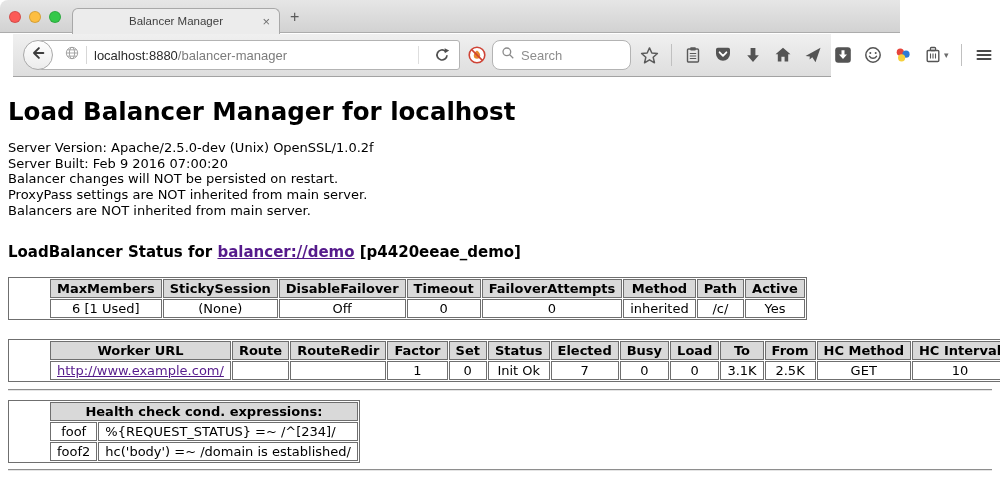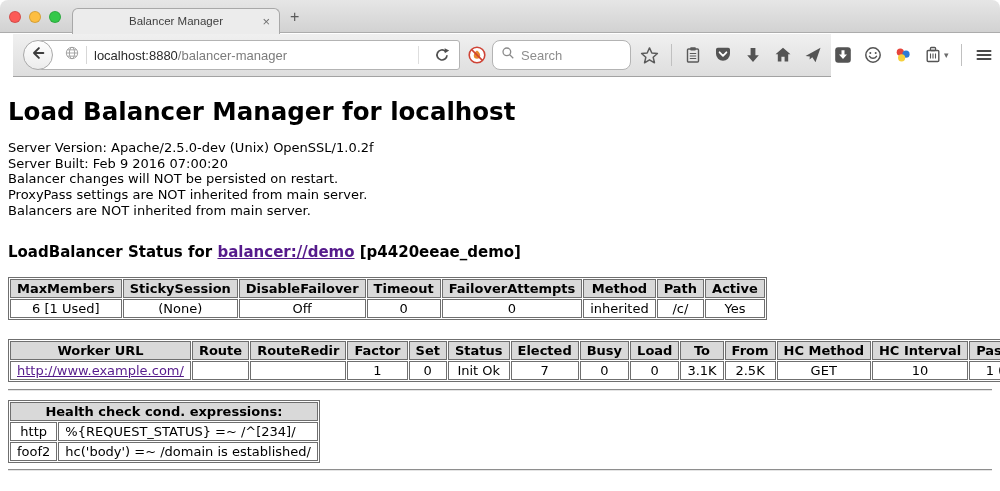--- a/index.html
+++ b/index.html
@@ -2,21 +2,21 @@
 <html><head>
 <meta charset="utf-8">
 <style>
   * { box-sizing: border-box; margin: 0; padding: 0; }
   html, body { width: 1000px; height: 491px; background: #fff; }
   body { font-family: "Liberation Sans", sans-serif; position: relative; overflow: hidden; }
 
   .window { position: absolute; inset: 0; border-radius: 8px 8px 0 0; overflow: hidden; background: #fff; }
 
   
-  .titlebar { position: absolute; top: 0; left: 0; width: 1000px; height: 33px;
+  .titlebar { position: absolute; top: 0; left: 0; width: 900px; height: 33px;
     background: linear-gradient(#e6e6e6, #d2d2d2); border-bottom: 1px solid #acacac; }
   .traffic { position: absolute; top: 11px; left: 9px; display: flex; gap: 8px; }
   .light { width: 12px; height: 12px; border-radius: 50%; border: 0.5px solid rgba(0,0,0,.15); }
   .light.red { background: #fc5b57; } .light.yellow { background: #fdbe41; } .light.green { background: #34c84a; }
 
   .tab { position: absolute; left: 72px; top: 8px; width: 208px; height: 26px;
     background: #ececec; border: 1px solid #a8a8a8; border-bottom: none;
     border-radius: 6px 6px 0 0; z-index: 2; }
   .tab-title { position: absolute; left: 0; right: 0; top: 6px; text-align: center;
     font-size: 11.5px; color: #3e3e3e; }
@@ -54,21 +54,21 @@
 
   
   .content { position: absolute; top: 78px; left: 0; right: 0; bottom: 0; background: #fff;
     padding: 0 8px; font-family: "DejaVu Sans", sans-serif; font-size: 13px; color: #000; overflow: hidden; }
   .content h1 { font-size: 24.5px; font-weight: bold; margin: 19px 0 14px; }
   .info-line { line-height: 15.7px; }
   .content h3 { font-size: 15px; font-weight: bold; margin: 24px 0 16px; }
   a.vlink { color: #551a8b; text-decoration: underline; }
 
   table { border-collapse: separate; border-spacing: 1px; border: 1px solid #6f6f6f;
-    font-size: 13px; background: #fff; }
+    font-size: 13px; background: #fff; padding-left: 40px; }
   th, td { border: 1px solid #6f6f6f; padding: 0px 6px; height: 19px; text-align: center; white-space: nowrap; }
   th { background: #d9d9d9; font-weight: bold; }
   td.left { text-align: left; }
 
   .worker-table { margin-top: 19px; }
   hr { border: none; border-top: 1px solid #8e8e8e; border-bottom: 1px solid #e4e4e4; }
   .hr1 { margin: 7px 0 9px; }
   .hr2 { margin: 6px 0; }
 </style>
 </head>
@@ -297,21 +297,21 @@
       </table>
 
     <hr class="hr1">
 
     <table class="health-table">
       <tbody>
           <tr>
         <th colspan="2">Health check cond. expressions:</th>
       </tr>
       <tr>
-        <td>http</td>
+        <td>foof</td>
         <td class="left">%{REQUEST_STATUS} =~ /^[234]/</td>
       </tr>
       <tr>
         <td>foof2</td>
         <td class="left">hc('body') =~ /domain is established/</td>
       </tr>
     </tbody>
       </table>
 
     <hr class="hr2">

